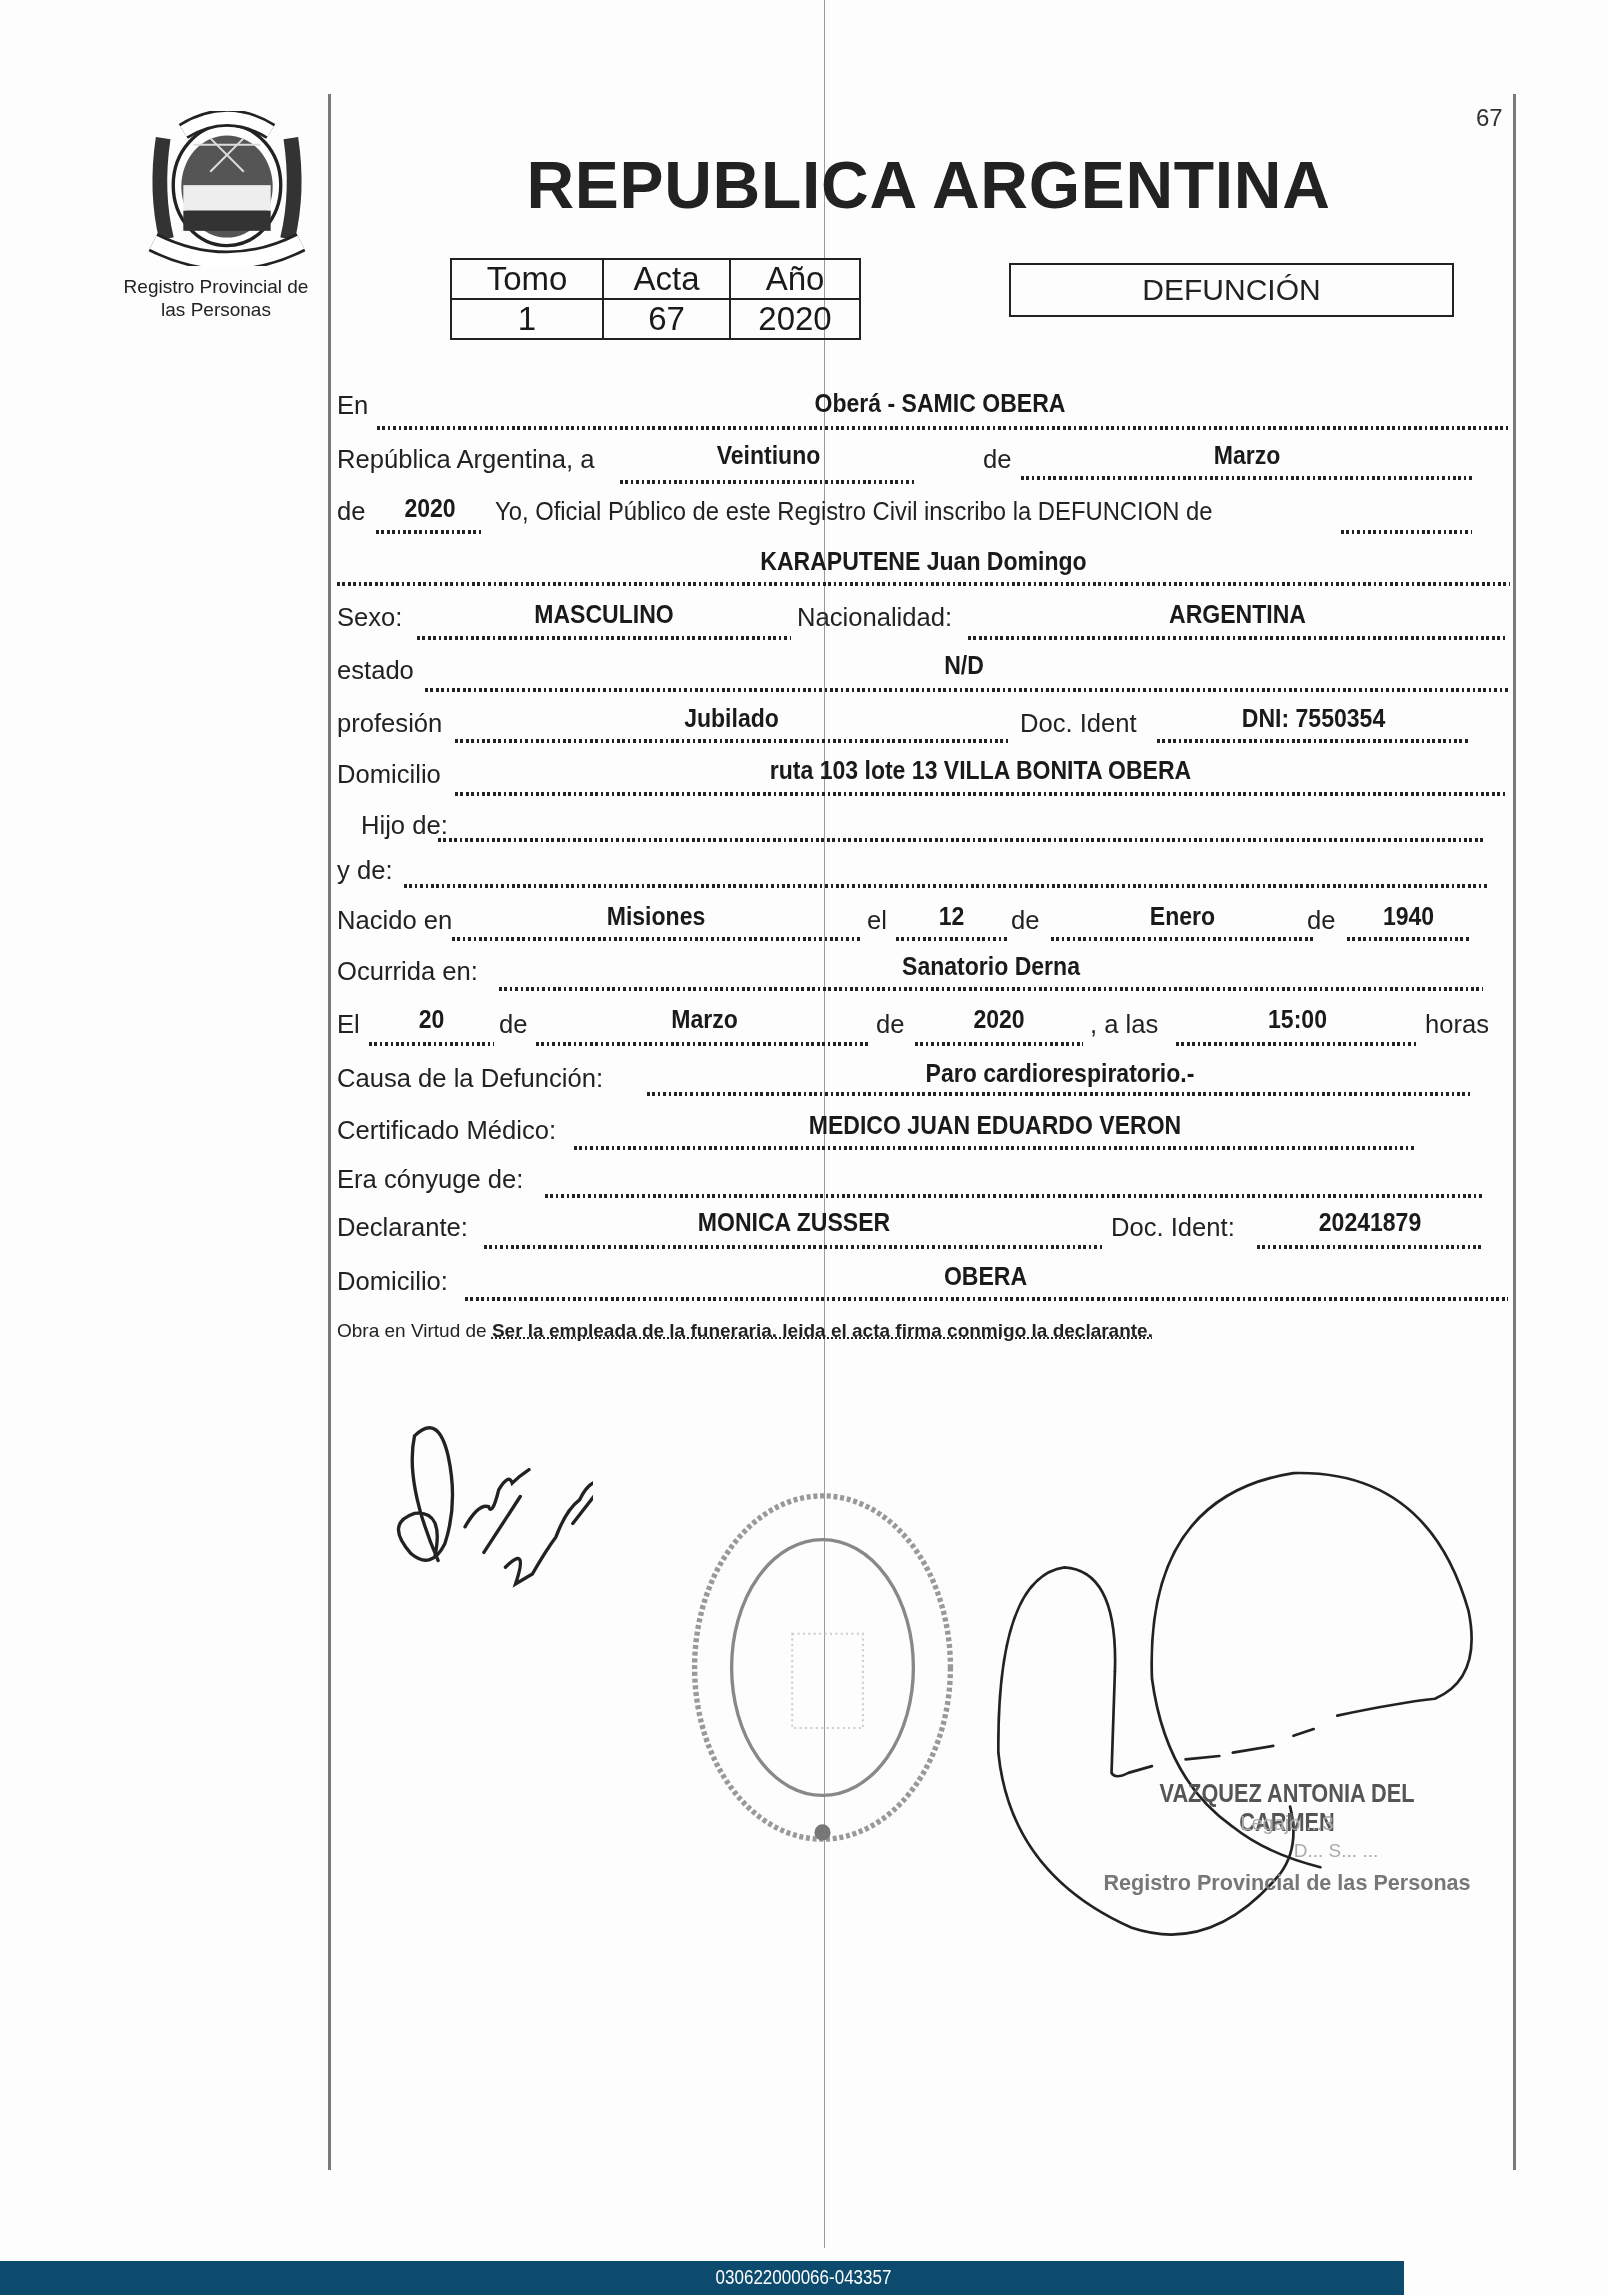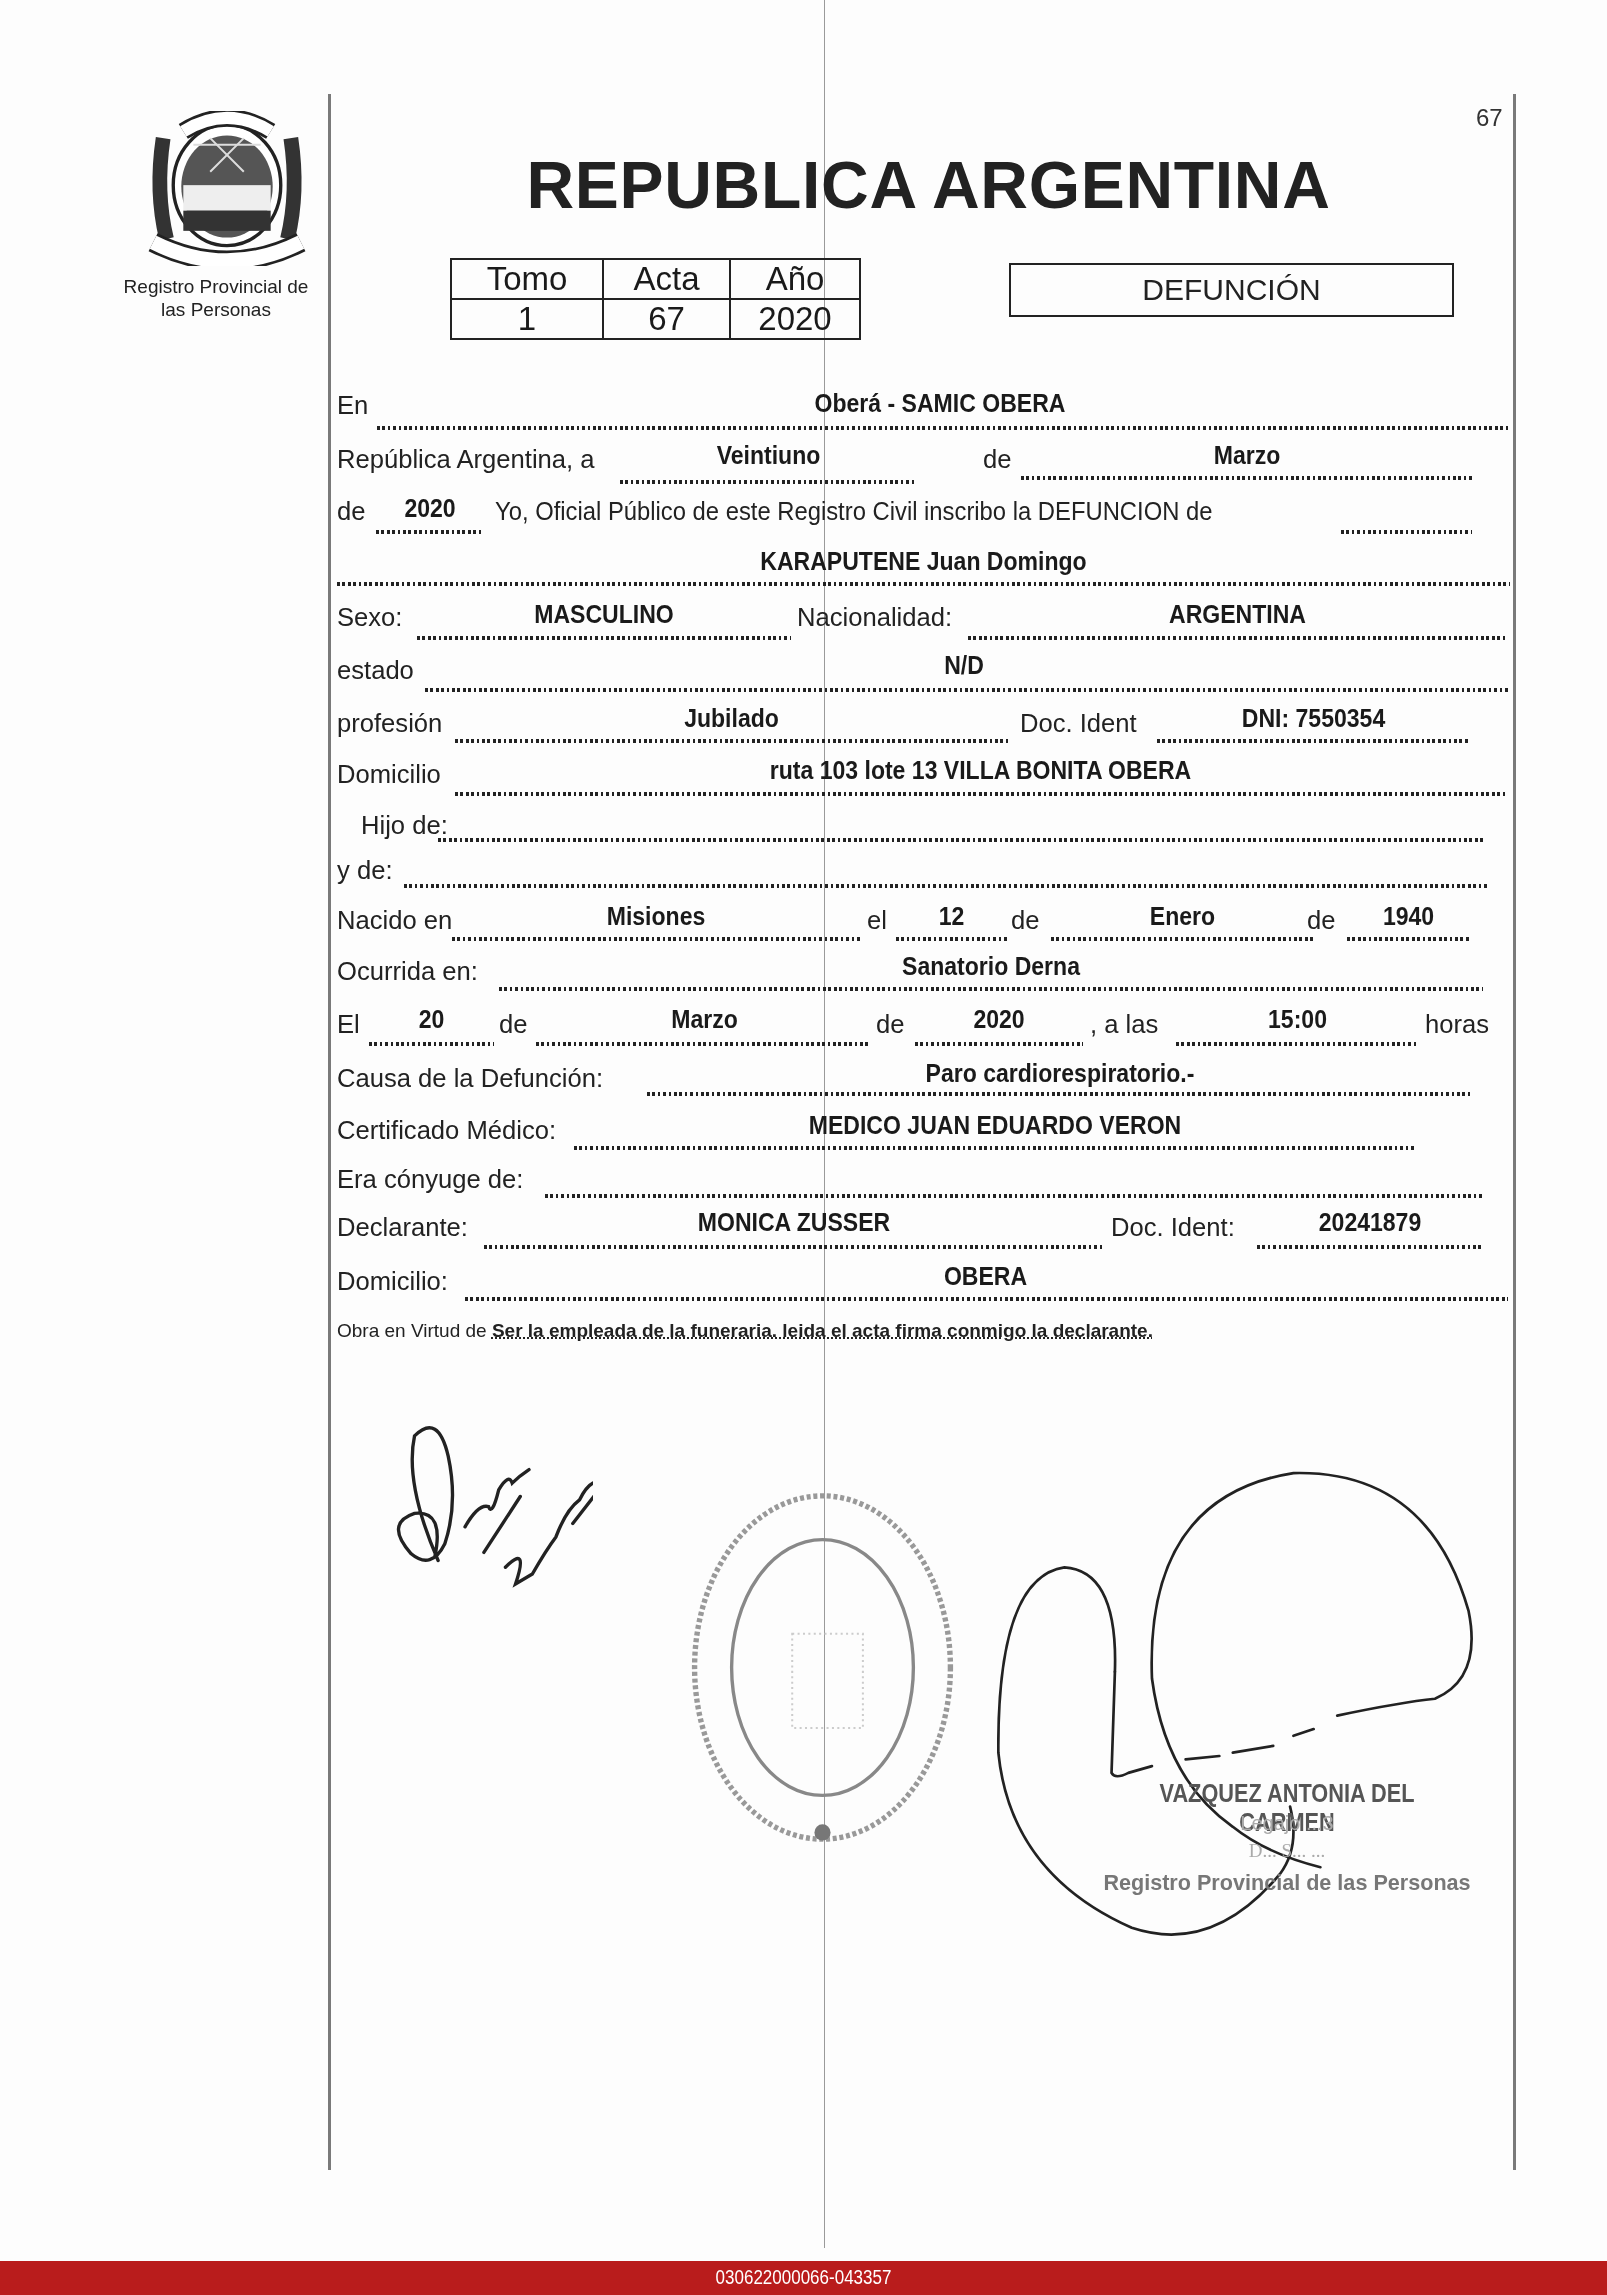--- a/index.html
+++ b/index.html
@@ -36,24 +36,24 @@
 
   .obra-text { position: absolute; left: 337px; top: 1311px; width: 1175px; font-size: 19px; line-height: 39px; text-align: justify; color: #222; }
   .obra-text b { font-weight: bold; text-decoration: underline dotted; }
 
   
   .sig-decl { left: 364px; top: 1409px; width: 229px; height: 202px; }
   .seal { left: 681px; top: 1479px; width: 283px; height: 377px; }
   .sig-off { left: 997px; top: 1456px; width: 539px; height: 499px; }
   .off-name { left: 1078px; top: 1779px; width: 418px; text-align: center; font-size: 25.6px; font-weight: bold; color: #555; transform: scaleX(0.85); transform-origin: center; }
   .off-l2 { left: 1078px; top: 1812px; width: 418px; text-align: center; font-size: 20px; color: #aaa; }
-  .off-l3 { left: 1078px; top: 1840px; width: 418px; text-align: center; font-size: 19px; color: #aaa; font-family: Liberation Serif, serif; }
+  .off-l3 { left: 1127px; top: 1840px; width: 418px; text-align: center; font-size: 19px; color: #aaa; }
   .off-l4 { left: 1078px; top: 1870px; width: 418px; text-align: center; font-size: 21.6px; color: #777; font-weight: bold; }
 
-  .footer { position: absolute; left: 0; bottom: 0; width: 1607px; height: 34px; background: #b91c1c; }
+  .footer { position: absolute; left: 0; bottom: 0; width: 1404px; height: 34px; background: #0c4a6e; }
   .footer span { position: absolute; left: 0; width: 1607px; text-align: center; color: #fff; font-size: 20px; top: 5.4px; transform: scaleX(0.85); }
 </style>
 </head>
 <body>
 
 <div class="vline" style="left:328px; top:94px; height:2076px;"></div>
 <div class="vline" style="left:1513px; top:94px; height:2076px;"></div>
 <div class="fold"></div>
 
 <div class="abs crest">

